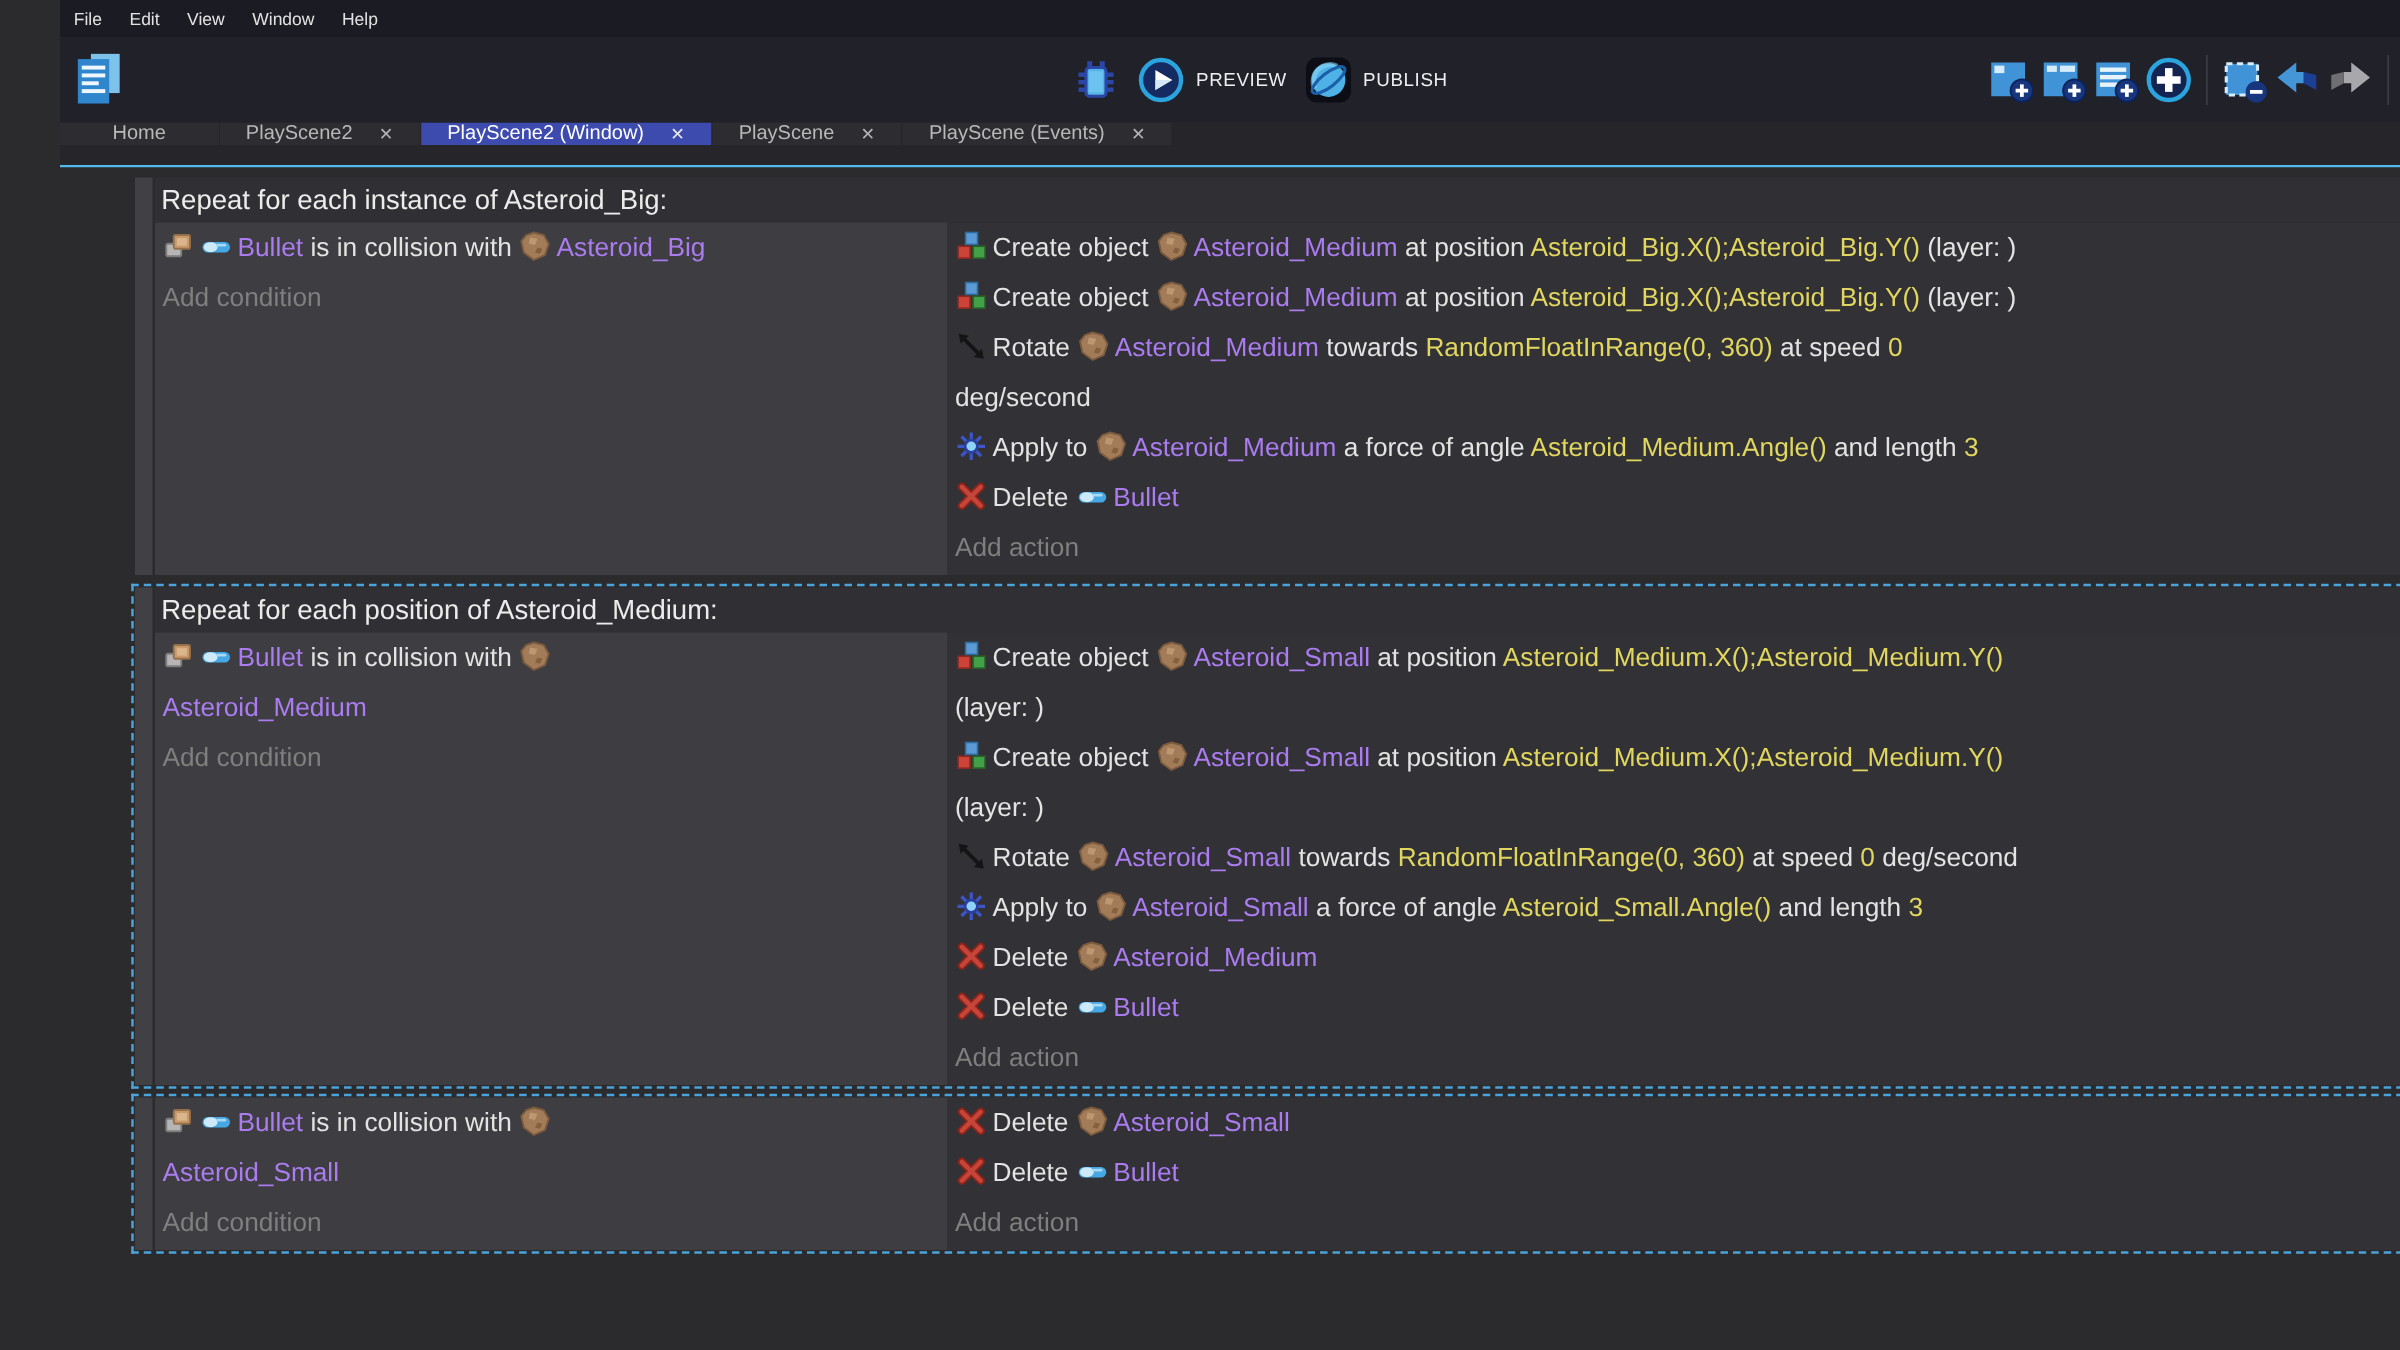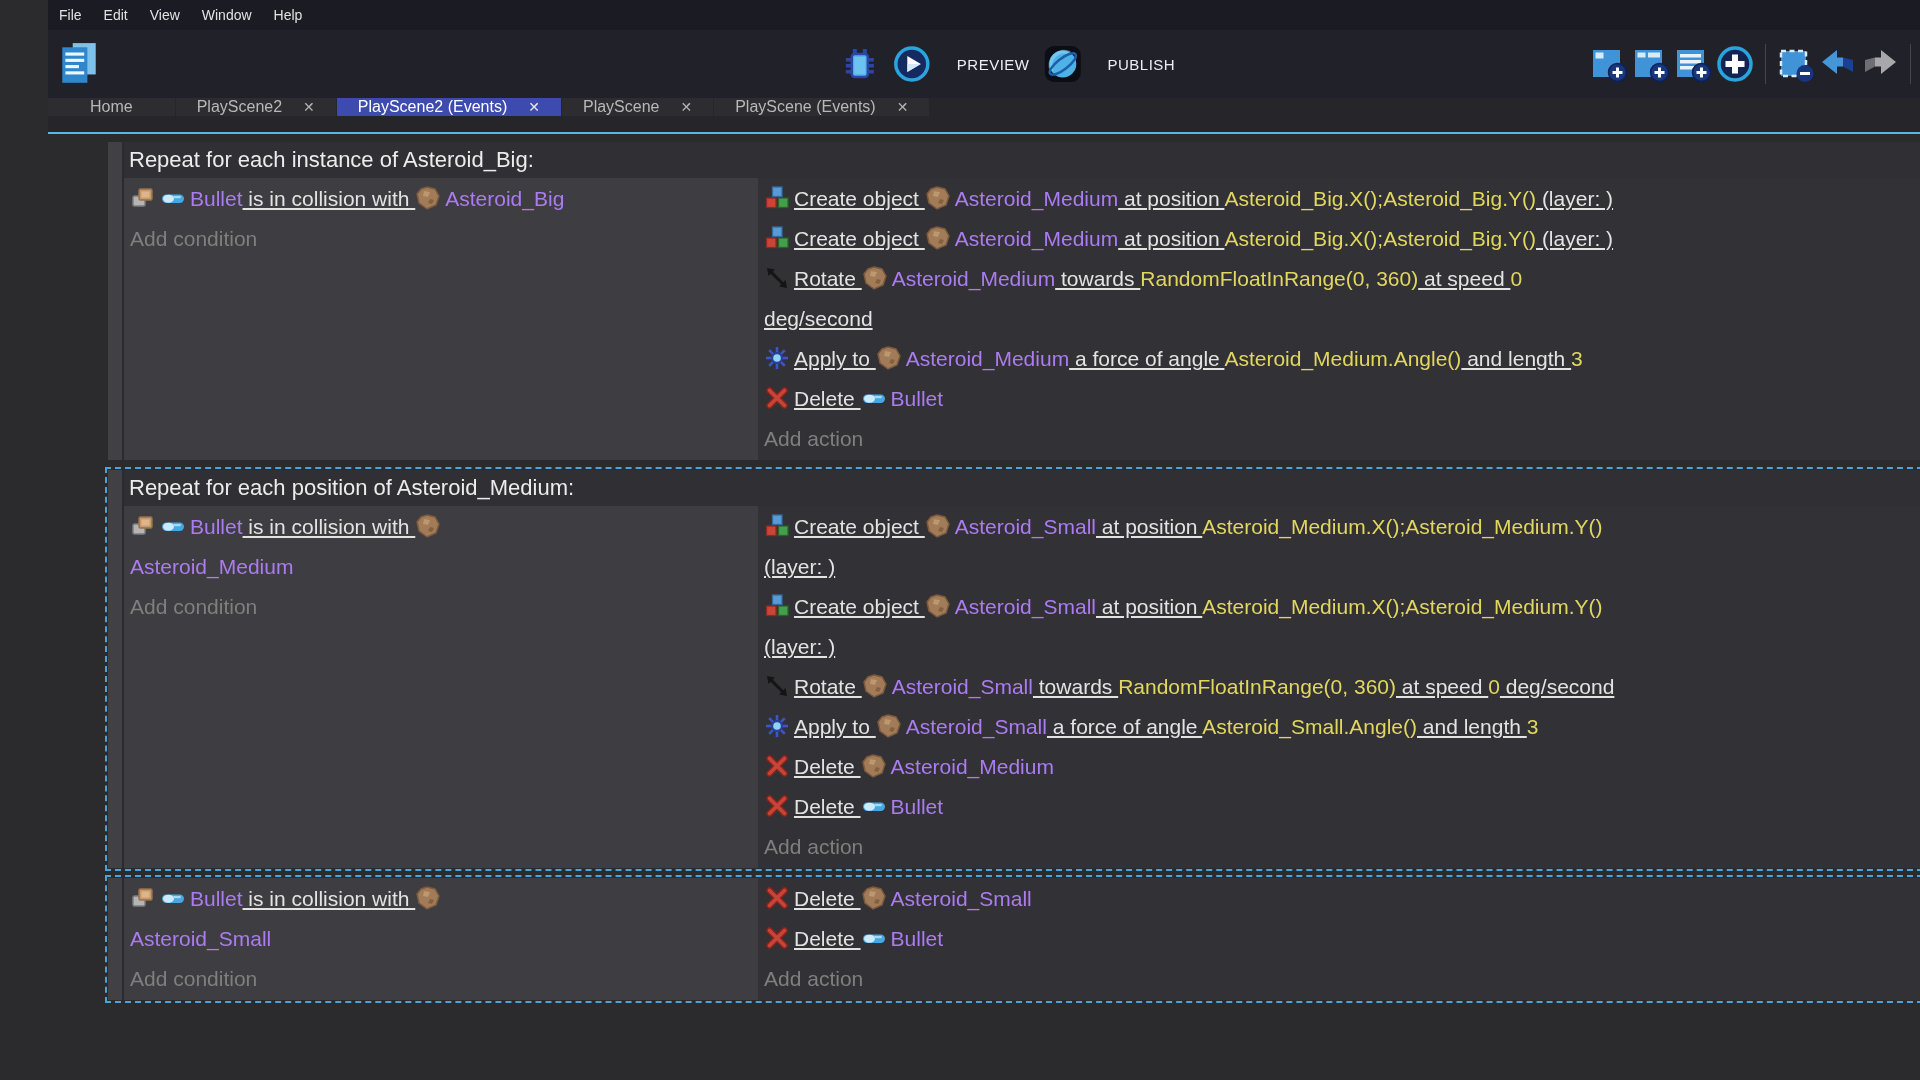--- a/index.html
+++ b/index.html
@@ -8,21 +8,21 @@
   .app { width:1920px; height:1080px; display:flex; flex-direction:column; background:#2b2b2e;margin-left:48px; }
 
   
   .menubar { height:30px; background:#1b1b23; display:flex; align-items:center; flex:none; }
   .menu-item { color:#e2e2e2; font-size:14px; padding:0 11px; line-height:30px; cursor:default; }
 
   
   .toolbar { height:68px; background:#21212a; position:relative; display:flex; align-items:center; flex:none; }
   .tb-left { margin-left:12px; display:flex; align-items:center; }
   .tb-center { position:absolute; left:50%; transform:translateX(-50%); display:flex; align-items:center; gap:14px; }
-  .tb-btn { display:flex; align-items:center; gap:26px; color:#eceff1; font-size:15px; letter-spacing:.5px; cursor:default; }
+  .tb-btn { display:flex; align-items:center; gap:9px; color:#eceff1; font-size:15px; letter-spacing:.5px; cursor:default; }
   .tb-right { margin-left:auto; margin-right:8px; display:flex; align-items:center; gap:4px; }
   .tbicon { display:inline-block; }
   .tbicon svg { display:block; width:38px; height:38px; }
   .tbicon.pm svg { width:38px; height:46px; }
   .tb-sep { width:1px; height:40px; background:#46464e; margin:0 7px; }
 
   
   .tabbar { height:36px; background:#26262a; display:flex; align-items:flex-start; flex:none;
             border-bottom:2px solid #54b9ea; }
   .tab { display:flex; align-items:center; background:#2d2d31; color:#b8b8b8; font-size:16px;
@@ -39,21 +39,21 @@
   .gutter { width:14px; flex:none; background:#414145; margin-right:2px; }
   .event-main { flex:1; min-width:0; display:flex; flex-direction:column; }
   .event-header { height:36px; line-height:36px; background:#303034; color:#ececec;
                   font-size:22px; padding-left:5px; }
   .event-body { display:flex; flex:1; }
   .conditions { width:634px; flex:none; background:#3e3e42; padding:1px 4px 1px 6px; }
   .actions { flex:1; min-width:0; background:#323236; padding:1px 4px 1px 6px; }
   .row { font-size:21px; line-height:40px; color:#e3e3e3; }
   .row .seg-obj { color:#ab7cf0; font-weight:normal; }
   .row .seg-expr { color:#e1d75f; }
-  .row .seg-plain { color:#e3e3e3;text-decoration:underline; }
+  .row .seg-plain { color:#e3e3e3; }
   .row.add { color:#7f7f7f; }
   .icon { display:inline-block; width:26px; height:26px; vertical-align:-5px; margin-right:4px; }
   .icon svg { display:block; width:26px; height:26px; }
 
   .scrollbar-thumb { position:absolute; right:3px; top:139px; width:18px; height:774px;
                      background:#8b8b90; border-radius:9px; }
 </style>
 </head>
 <body>
 
@@ -189,21 +189,21 @@
 
   <div class="tabbar" id="tabbar">
       <div class="tab no-close">
         <span>Home</span>
       </div>
       <div class="tab">
         <span>PlayScene2</span>
         <span class="close">✕</span>
       </div>
       <div class="tab active">
-        <span>PlayScene2 (Events)</span>
+        <span>PlayScene2 (Window)</span>
         <span class="close">✕</span>
       </div>
       <div class="tab">
         <span>PlayScene</span>
         <span class="close">✕</span>
       </div>
       <div class="tab">
         <span>PlayScene (Events)</span>
         <span class="close">✕</span>
       </div>

